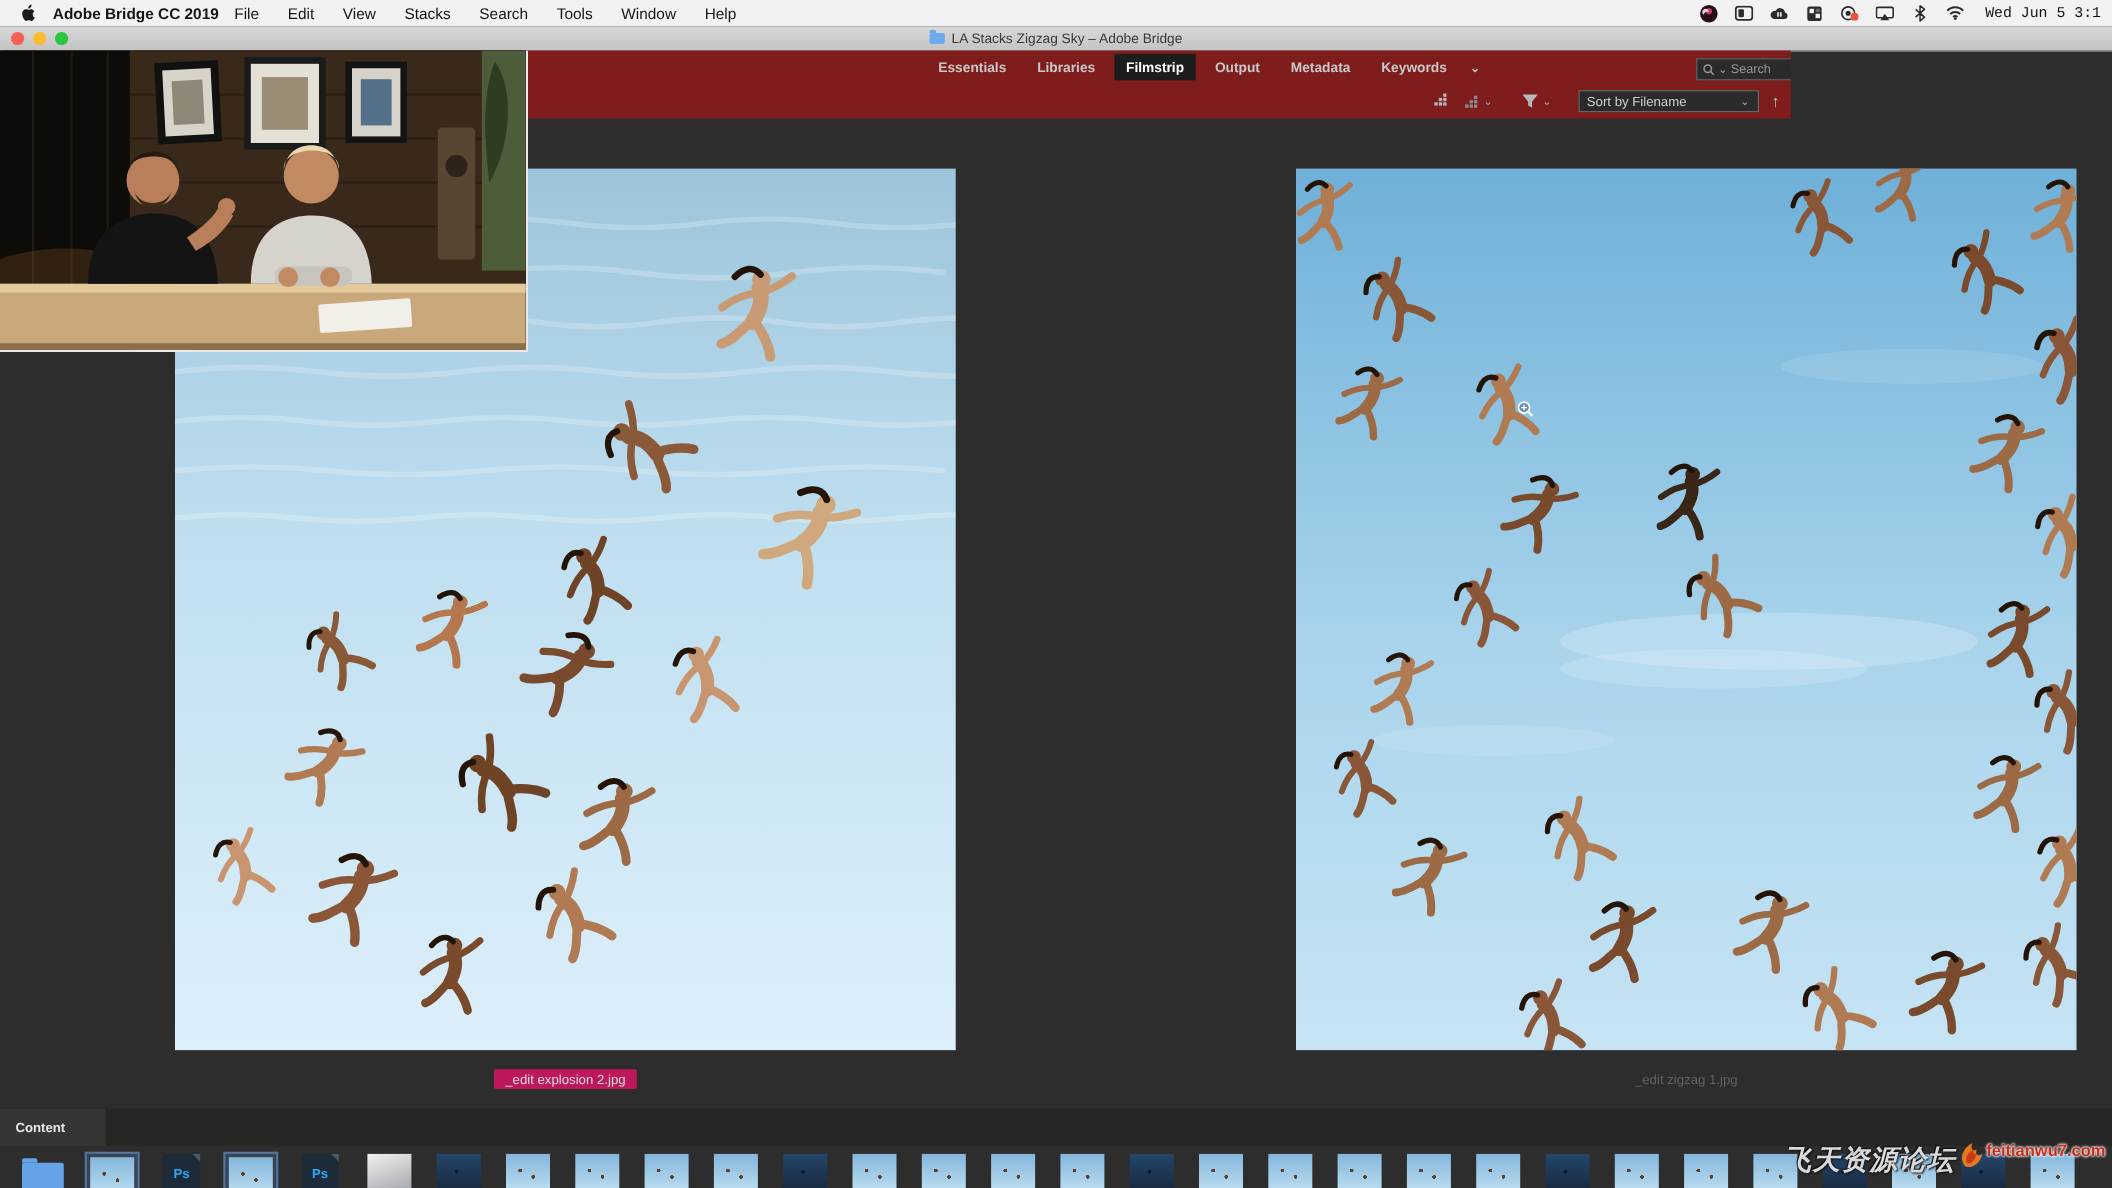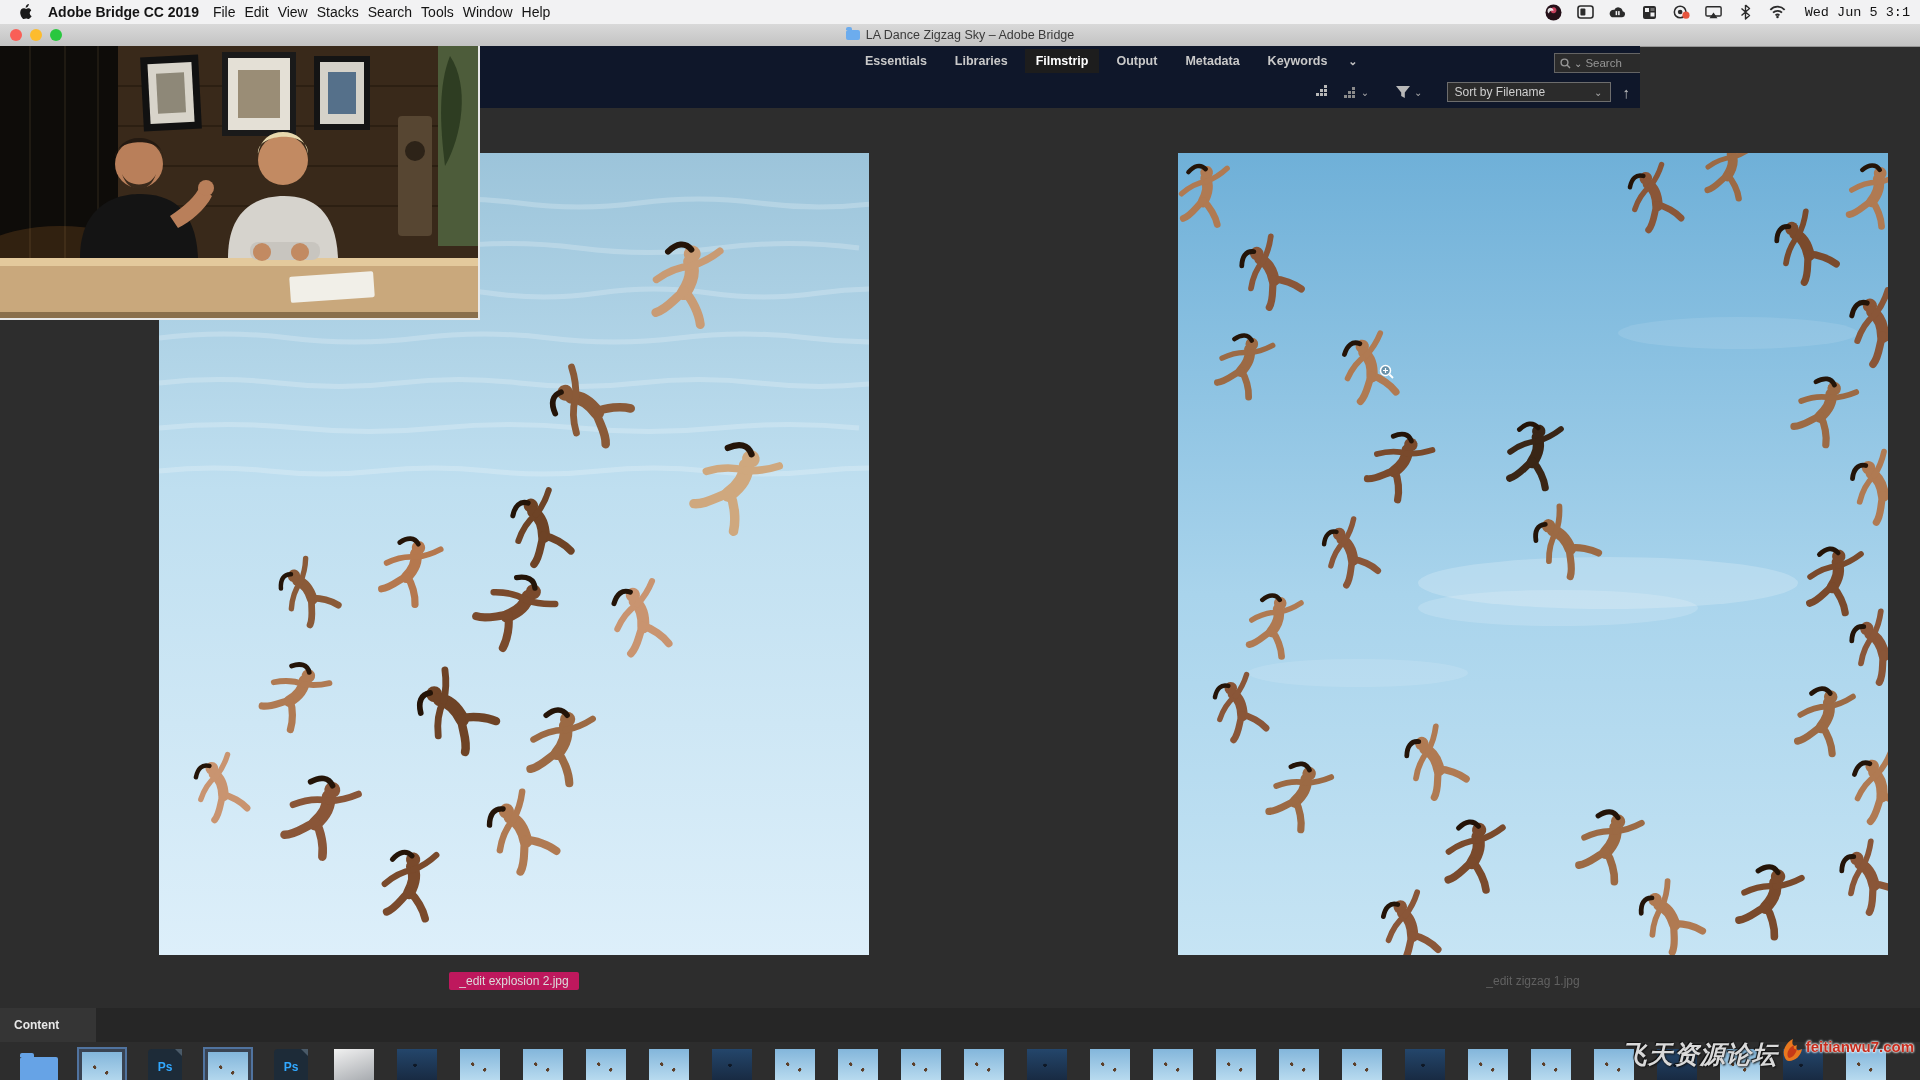--- a/index.html
+++ b/index.html
@@ -4,38 +4,38 @@
 <style>
   html,body{margin:0;padding:0;background:#000;}
   .screen{position:relative;width:1920px;height:1080px;overflow:hidden;
     font-family:"Liberation Sans",sans-serif;background:#2d2d2d;}
 
   
   .menu-bar{position:absolute;top:0;left:0;width:1920px;height:24px;background:#f2f2f3;
     display:flex;align-items:center;padding:0 10px;box-sizing:border-box;font-size:14px;color:#141414;}
   .apple{width:16px;height:16px;margin:0 8px 0 8px;display:flex;align-items:center;}
   .app-name{font-weight:bold;margin:0 14px 0 6px;}
-  .menu-items{display:flex;gap:9px;}
+  .menu-items{display:flex;gap:26px;}
   .menu-item{cursor:default;}
   .menu-right{margin-left:auto;display:flex;align-items:center;gap:15px;font-family:Liberation Mono, monospace;}
   .status-ico{width:17px;height:17px;display:flex;align-items:center;justify-content:center;}
   .clock{font-size:13.5px;margin-left:4px;white-space:nowrap;}
 
   
   .title-bar{position:absolute;top:24px;left:0;width:1920px;height:22px;
     background:linear-gradient(#d9d9d9,#c3c3c3);border-bottom:1px solid #979797;
     display:flex;align-items:center;justify-content:center;font-size:12.5px;color:#3a3a3a;}
   .traffic{position:absolute;left:10px;top:5px;display:flex;gap:8px;}
   .traffic span{width:12px;height:12px;border-radius:50%;display:block;}
   .t-close{background:#f95f57;}.t-min{background:#fdbc2e;}.t-zoom{background:#29c73f;}
   .folder-ico{width:14px;height:10px;background:#6cacee;border-radius:2px;position:relative;margin-right:6px;}
   .folder-ico::before{content:"";position:absolute;top:-3px;left:0;width:6px;height:3px;background:#6cacee;border-radius:2px 2px 0 0;}
 
   
-  .chrome{position:absolute;top:46px;left:16px;width:1624px;height:62px;background:#0f172a;}
+  .chrome{position:absolute;top:46px;left:4px;width:1624px;height:62px;background:#7f1d1d;}
   .wtabs{position:absolute;left:838px;top:1px;display:flex;align-items:center;gap:6px;
     font-size:12.5px;font-weight:bold;color:#c9c9c9;height:28px;}
   .wtab{padding:5px 11px;cursor:default;}
   .wtab.active{background:#1d1d1d;color:#ffffff;}
   .wtab-chev{color:#c2c2c2;font-size:11px;margin-left:4px;}
   .search-box{position:absolute;right:0;top:7px;width:80px;height:18px;background:#2b2b2b;
     border:1px solid #646464;border-right:none;display:flex;align-items:center;gap:3px;
     padding-left:5px;color:#969696;font-size:11.5px;overflow:hidden;white-space:nowrap;}
   .tools{position:absolute;right:10px;top:36px;display:flex;align-items:center;gap:12px;color:#b8b8b8;}
   .sort-box{width:148px;height:18px;border:1px solid #6d6d6d;background:#2b2b2b;color:#cfcfcf;
@@ -194,21 +194,21 @@
     </span>
   </div>
 
   <div class="title-bar">
     <span class="traffic">
       <span class="t-close"></span>
       <span class="t-min"></span>
       <span class="t-zoom"></span>
     </span>
     <span class="folder-ico"></span>
-    <span>LA Dance Zigzag Sky – Adobe Bridge</span>
+    <span>LA Stacks Zigzag Sky – Adobe Bridge</span>
   </div>
 
   <div class="chrome">
     <div class="wtabs">
         <span class="wtab">Essentials</span>
         <span class="wtab">Libraries</span>
         <span class="wtab active">Filmstrip</span>
         <span class="wtab">Output</span>
         <span class="wtab">Metadata</span>
         <span class="wtab">Keywords</span>

